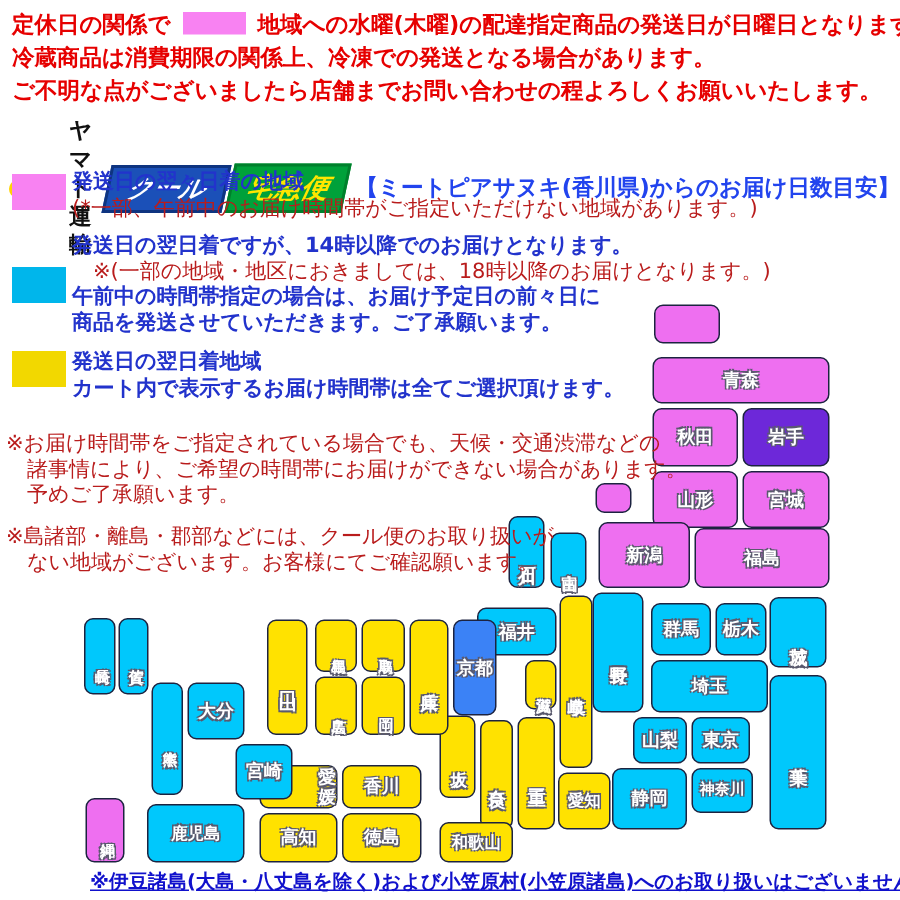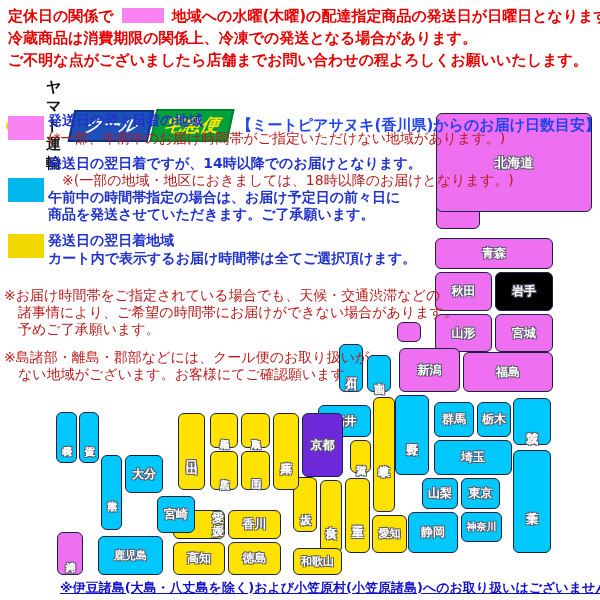--- a/index.html
+++ b/index.html
@@ -82,43 +82,42 @@
 <div class="abs legend-blue lx" style="top:250px;">カート内で表示するお届け時間帯は全てご選択頂けます。</div>
 
 <div class="abs legend-red nx" style="top:287px;">※お届け時間帯をご指定されている場合でも、天候・交通渋滞などの</div>
 <div class="abs legend-red nx" style="top:304px;">　諸事情により、ご希望の時間帯にお届けができない場合があります。</div>
 <div class="abs legend-red nx" style="top:321px;">　予めご了承願います。</div>
 <div class="abs legend-red nx" style="top:349px;">※島諸部・離島・郡部などには、クール便のお取り扱いが</div>
 <div class="abs legend-red nx" style="top:366px;">　ない地域がございます。お客様にてご確認願います。</div>
 
 <div id="map">
     <div class="pref tab" style="left: 436px; top: 203px; width: 44px; height: 26px; background: rgb(238, 111, 240);"></div>
-    <div class="pref" style="left: 436px; top: 113px; width: 156px; height: 99px; background: rgb(238, 111, 240); font-size: 13px;">北海道</div>
     <div class="pref" style="left: 435px; top: 238px; width: 118px; height: 31px; background: rgb(238, 111, 240);">青森</div>
     <div class="pref" style="left: 435px; top: 272px; width: 57px; height: 39px; background: rgb(238, 111, 240);">秋田</div>
-    <div class="pref" style="left: 495px; top: 272px; width: 58px; height: 39px; background: #000000;">岩手</div>
+    <div class="pref" style="left: 495px; top: 272px; width: 58px; height: 39px; background: #6d28d9;">岩手</div>
     <div class="pref" style="left: 435px; top: 314px; width: 57px; height: 38px; background: rgb(238, 111, 240);">山形</div>
     <div class="pref" style="left: 495px; top: 314px; width: 58px; height: 38px; background: rgb(238, 111, 240);">宮城</div>
     <div class="pref" style="left: 397px; top: 322px; width: 24px; height: 20px; background: rgb(238, 111, 240);"></div>
     <div class="pref" style="left: 399px; top: 348px; width: 61px; height: 44px; background: rgb(238, 111, 240);">新潟</div>
     <div class="pref" style="left: 463px; top: 352px; width: 90px; height: 40px; background: rgb(238, 111, 240);">福島</div>
     <div class="pref vert" style="left: 339px; top: 344px; width: 24px; height: 48px; background: rgb(0, 200, 252);">石川</div>
     <div class="pref vert" style="left: 367px; top: 355px; width: 24px; height: 37px; background: rgb(0, 200, 252); font-size: 11px;">富山</div>
     <div class="pref" style="left: 434px; top: 402px; width: 40px; height: 35px; background: rgb(0, 200, 252);">群馬</div>
     <div class="pref" style="left: 477px; top: 402px; width: 34px; height: 35px; background: rgb(0, 200, 252);">栃木</div>
     <div class="pref vert" style="left: 513px; top: 398px; width: 38px; height: 47px; background: rgb(0, 200, 252);">茨城</div>
     <div class="pref vert" style="left: 395px; top: 395px; width: 34px; height: 80px; background: rgb(0, 200, 252);">長野</div>
     <div class="pref" style="left: 434px; top: 440px; width: 78px; height: 35px; background: rgb(0, 200, 252);">埼玉</div>
     <div class="pref vert" style="left: 513px; top: 450px; width: 38px; height: 103px; background: rgb(0, 200, 252);">千葉</div>
     <div class="pref" style="left: 422px; top: 478px; width: 36px; height: 31px; background: rgb(0, 200, 252);">山梨</div>
     <div class="pref" style="left: 461px; top: 478px; width: 39px; height: 31px; background: rgb(0, 200, 252);">東京</div>
     <div class="pref" style="left: 461px; top: 512px; width: 41px; height: 30px; background: rgb(0, 200, 252); font-size: 10px;">神奈川</div>
     <div class="pref" style="left: 408px; top: 512px; width: 50px; height: 41px; background: rgb(0, 200, 252);">静岡</div>
     <div class="pref" style="left: 318px; top: 405px; width: 53px; height: 32px; background: rgb(0, 200, 252);">福井</div>
-    <div class="pref" style="left: 302px; top: 413px; width: 41px; height: 64px; background: #6d28d9;">京都</div>
+    <div class="pref" style="left: 302px; top: 413px; width: 29px; height: 64px; background: #3b82f6;">京都</div>
     <div class="pref vert" style="left: 350px; top: 440px; width: 21px; height: 33px; background: rgb(255, 226, 0); font-size: 10px;">滋賀</div>
     <div class="pref vert" style="left: 373px; top: 397px; width: 22px; height: 115px; background: rgb(255, 226, 0);">岐阜</div>
     <div class="pref" style="left: 372px; top: 515px; width: 35px; height: 38px; background: rgb(255, 226, 0); font-size: 11px;">愛知</div>
     <div class="pref vert" style="left: 345px; top: 478px; width: 25px; height: 75px; background: rgb(255, 226, 0);">三重</div>
     <div class="pref vert" style="left: 320px; top: 480px; width: 22px; height: 73px; background: rgb(255, 226, 0);">奈良</div>
     <div class="pref vert" style="left: 293px; top: 477px; width: 24px; height: 55px; background: rgb(255, 226, 0); font-size: 11px;">大坂</div>
     <div class="pref" style="left: 293px; top: 548px; width: 49px; height: 27px; background: rgb(255, 226, 0); font-size: 11px;">和歌山</div>
     <div class="pref vert" style="left: 273px; top: 413px; width: 26px; height: 77px; background: rgb(255, 226, 0);">兵庫</div>
     <div class="pref vert" style="left: 241px; top: 413px; width: 29px; height: 35px; background: rgb(255, 226, 0); font-size: 10px;">鳥取</div>
     <div class="pref vert" style="left: 241px; top: 451px; width: 29px; height: 39px; background: rgb(255, 226, 0); font-size: 10px;">岡山</div>

